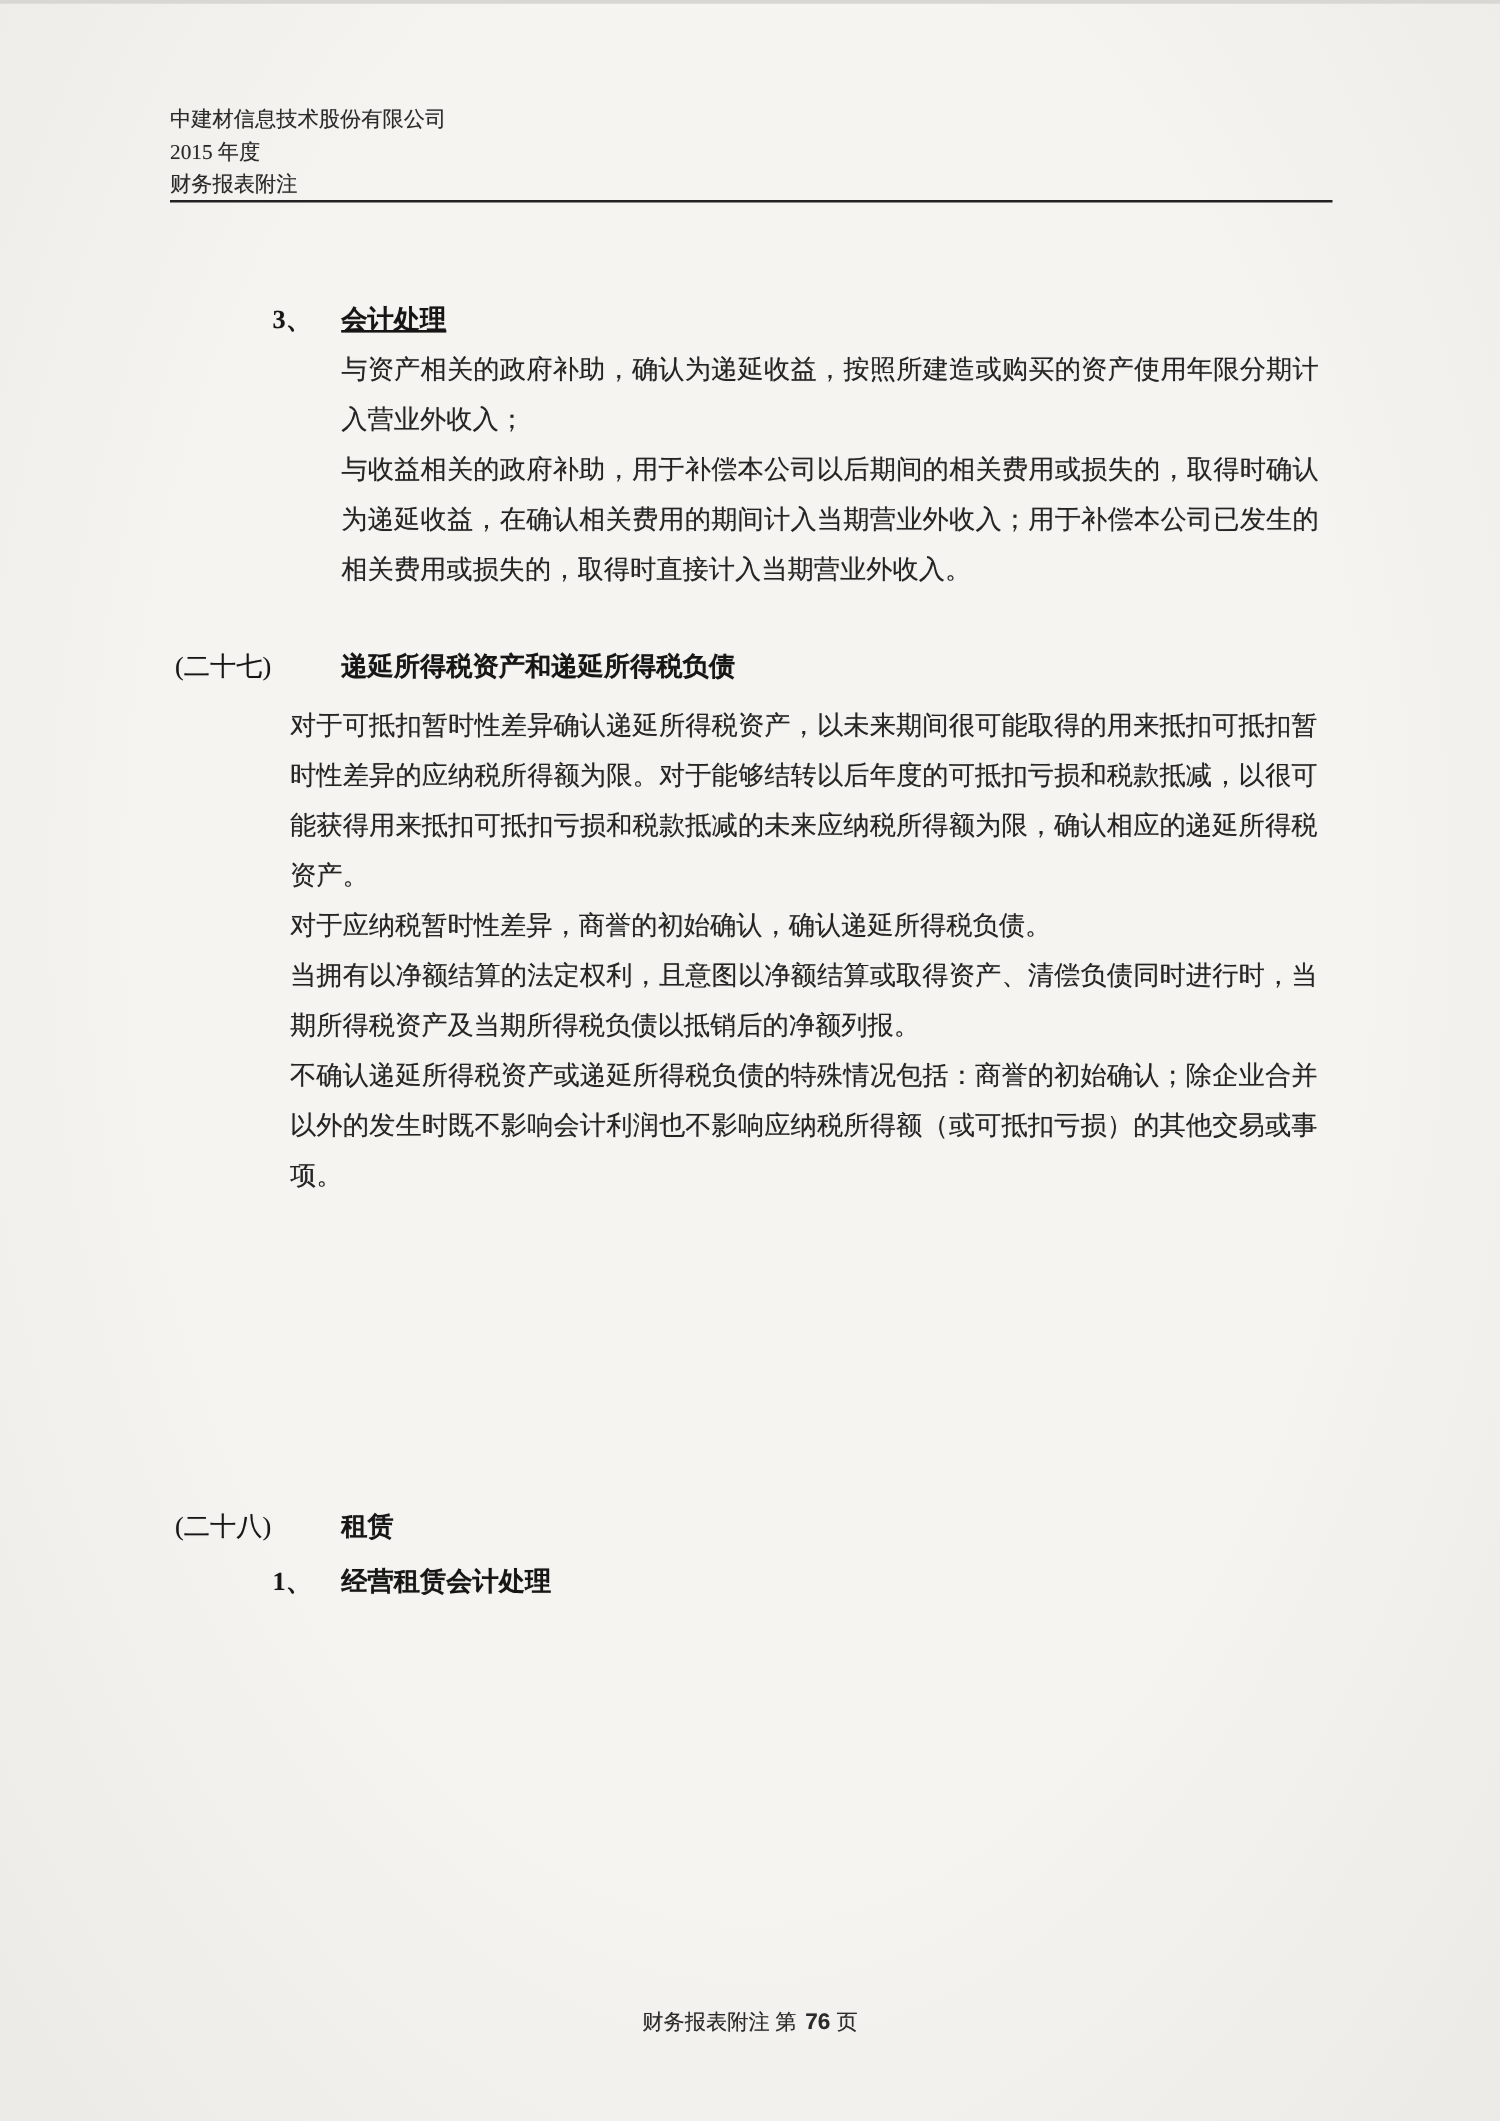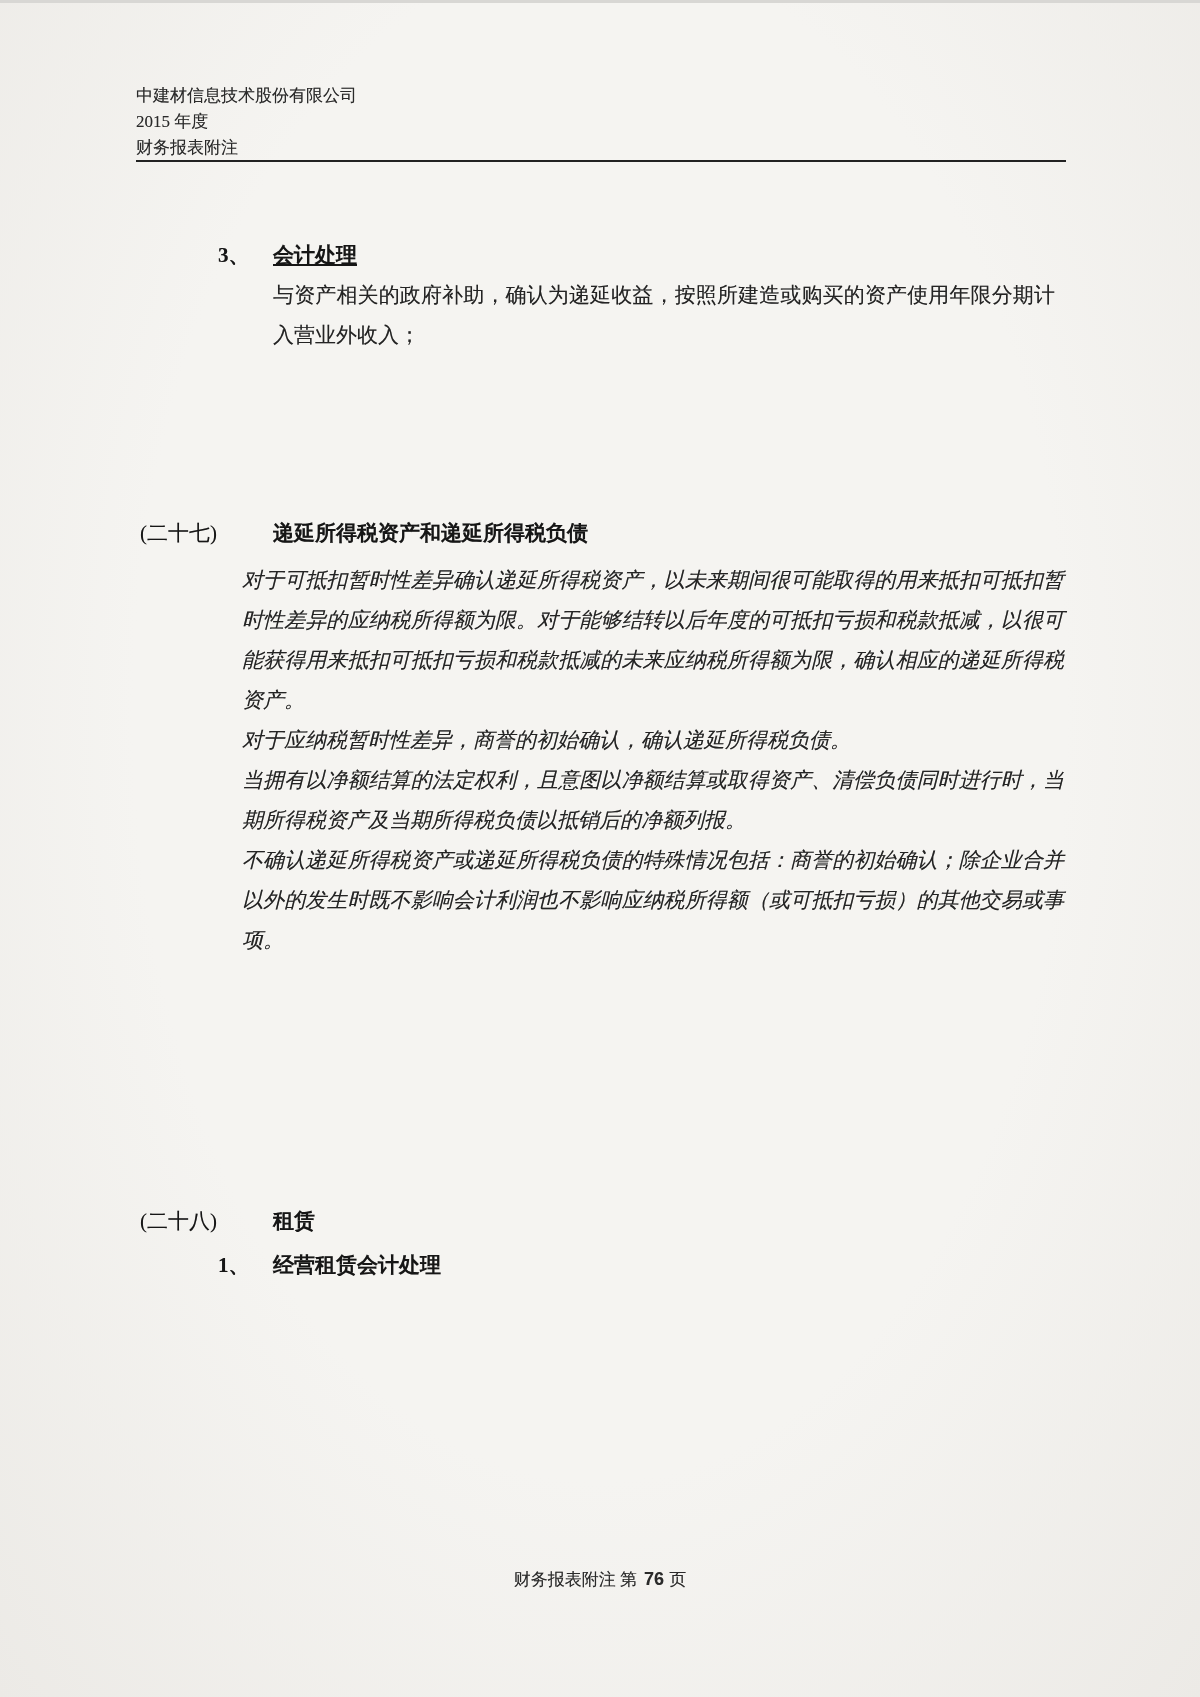--- a/index.html
+++ b/index.html
@@ -46,28 +46,28 @@
     line-height: 40px;
   }
   .body-block p {
     margin: 0;
     text-align: justify;
     line-break: strict;
   }
   .sub-head-1 { left: 218px; top: 232px; text-decoration: underline; }
   .sub-body-1 { left: 273px; top: 272px; width: 782px; }
   .sec-head-27 { left: 140px; top: 510px; }
-  .sec-body-27 { left: 242px; top: 557px; width: 822px; font-style: italic; }
+  .sec-body-27 { left: 232px; top: 557px; width: 822px; }
   .sec-head-28 { left: 140px; top: 1198px; }
   .sub-head-2 { left: 218px; top: 1242px; }
   .sub-body-2 { left: 273px; top: 1282px; width: 782px; }
   .footer {
     position: absolute;
     left: 0;
-    top: 1564px;
+    top: 1602px;
     width: 100%;
     text-align: center;
     font-size: 17px;
     line-height: 24px;
     color: #2a2a2a;
   }
   .pagenum {
     font-family: "Liberation Sans", sans-serif;
     font-weight: 700;
     font-size: 18px;
@@ -85,20 +85,21 @@
     <div>2015 年度</div>
     <div>财务报表附注</div>
   </div>
   <div class="rule"></div>
 
   <div class="sub-head sub-head-1">
     <span class="sub-num">3、</span><span>会计处理</span>
   </div>
   <div class="body-block sub-body-1">
     <p>与资产相关的政府补助，确认为递延收益，按照所建造或购买的资产使用年限分期计入营业外收入；</p>
+    <p>与收益相关的政府补助，用于补偿本公司以后期间的相关费用或损失的，取得时确认为递延收益，在确认相关费用的期间计入当期营业外收入；用于补偿本公司已发生的相关费用或损失的，取得时直接计入当期营业外收入。</p>
   </div>
 
   <div class="sec-head sec-head-27">
     <span class="sec-label">(二十七)</span><span>递延所得税资产和递延所得税负债</span>
   </div>
   <div class="body-block sec-body-27">
     <p>对于可抵扣暂时性差异确认递延所得税资产，以未来期间很可能取得的用来抵扣可抵扣暂时性差异的应纳税所得额为限。对于能够结转以后年度的可抵扣亏损和税款抵减，以很可能获得用来抵扣可抵扣亏损和税款抵减的未来应纳税所得额为限，确认相应的递延所得税资产。</p>
     <p>对于应纳税暂时性差异，商誉的初始确认，确认递延所得税负债。</p>
     <p>当拥有以净额结算的法定权利，且意图以净额结算或取得资产、清偿负债同时进行时，当期所得税资产及当期所得税负债以抵销后的净额列报。</p>
     <p>不确认递延所得税资产或递延所得税负债的特殊情况包括：商誉的初始确认；除企业合并以外的发生时既不影响会计利润也不影响应纳税所得额（或可抵扣亏损）的其他交易或事项。</p>

